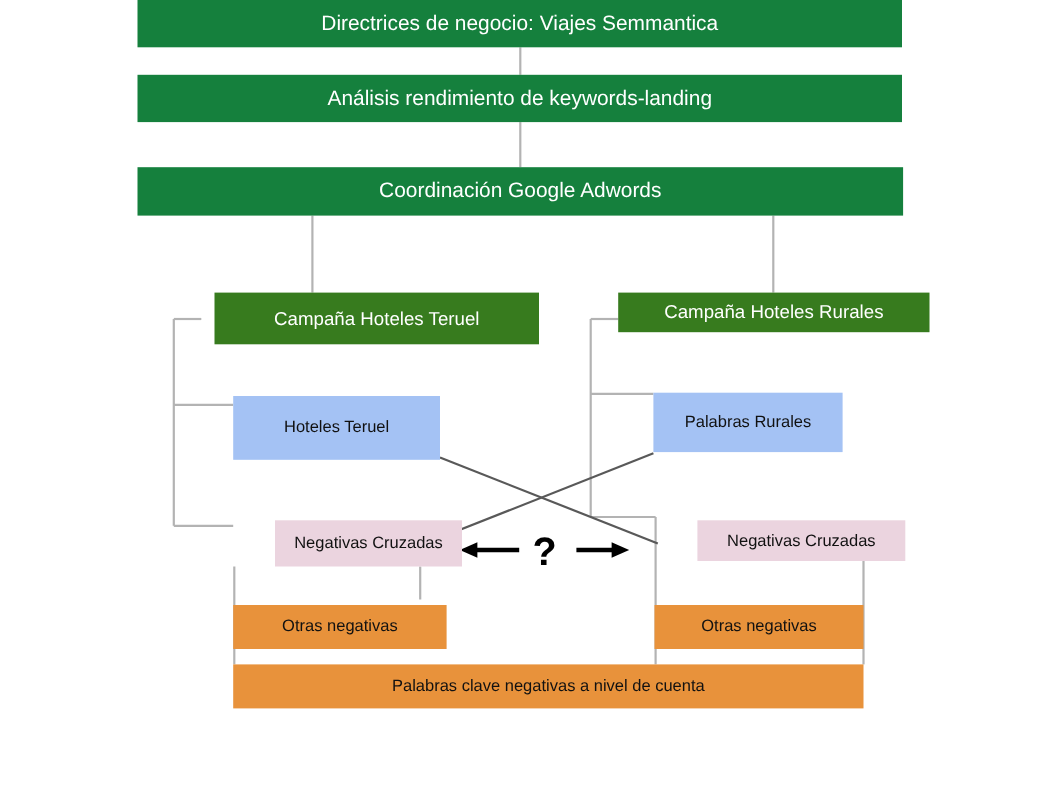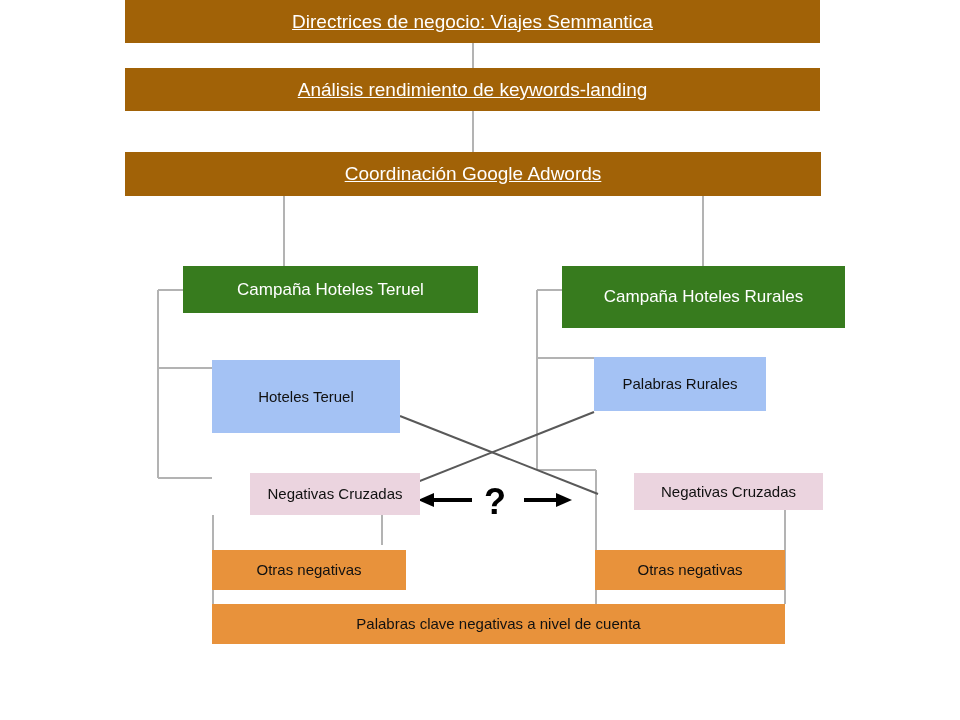--- a/index.html
+++ b/index.html
@@ -21,24 +21,23 @@
     position: absolute;
     box-sizing: border-box;
     display: flex;
     align-items: center;
     justify-content: center;
     text-align: center;
     line-height: 1.15;
     z-index: 3;
   }
   .node-blue-dark {
-    background: #a16207;
+    background: #15803d;
     color: #ffffff;
     font-size: 19px;
-    text-decoration: underline;
   }
   .node-green {
     background: #377b1e;
     color: #ffffff;
     font-size: 17px;
   }
   .node-lightblue {
     background: #a4c2f4;
     color: #111111;
     font-size: 15px;
@@ -117,29 +116,29 @@
   </div>
 
   <div class="node node-blue-dark" style="left:125px; top:68px; width:695px; height:43px;">
     <span>Análisis rendimiento de keywords-landing</span>
   </div>
 
   <div class="node node-blue-dark" style="left:125px; top:152px; width:696px; height:44px;">
     <span>Coordinación Google Adwords</span>
   </div>
 
-  <div class="node node-green" style="left:183px; top:266px; width:295px; height:47px;">
+  <div class="node node-green" style="left:195px; top:266px; width:295px; height:47px;">
     <span>Campaña Hoteles Teruel</span>
   </div>
 
-  <div class="node node-green" style="left:562px; top:266px; width:283px; height:62px;">
+  <div class="node node-green" style="left:562px; top:266px; width:283px; height:36px;">
     <span>Campaña Hoteles Rurales</span>
   </div>
 
-  <div class="node node-lightblue" style="left:212px; top:360px; width:188px; height:73px;">
+  <div class="node node-lightblue" style="left:212px; top:360px; width:188px; height:58px;">
     <span>Hoteles Teruel</span>
   </div>
 
   <div class="node node-lightblue" style="left:594px; top:357px; width:172px; height:54px;">
     <span>Palabras Rurales</span>
   </div>
 
   <div class="node node-pink" style="left:212px; top:473px; width:170px; height:42px;">
     <span>Negativas Cruzadas</span>
   </div>

